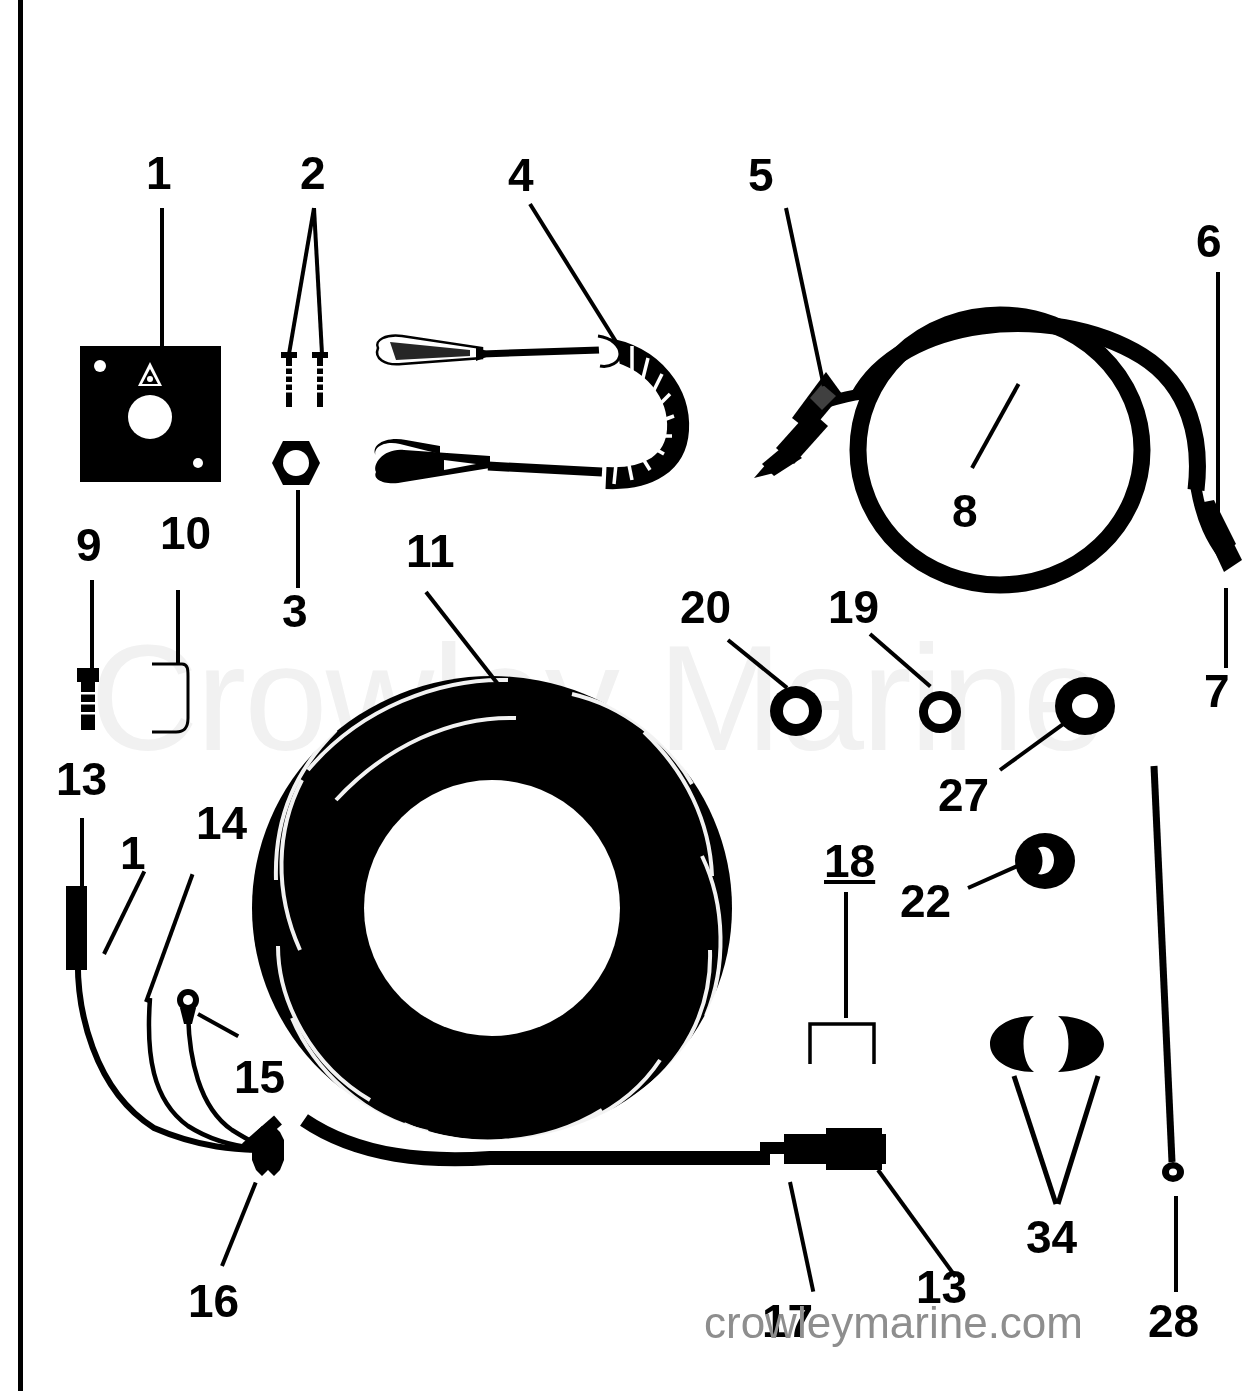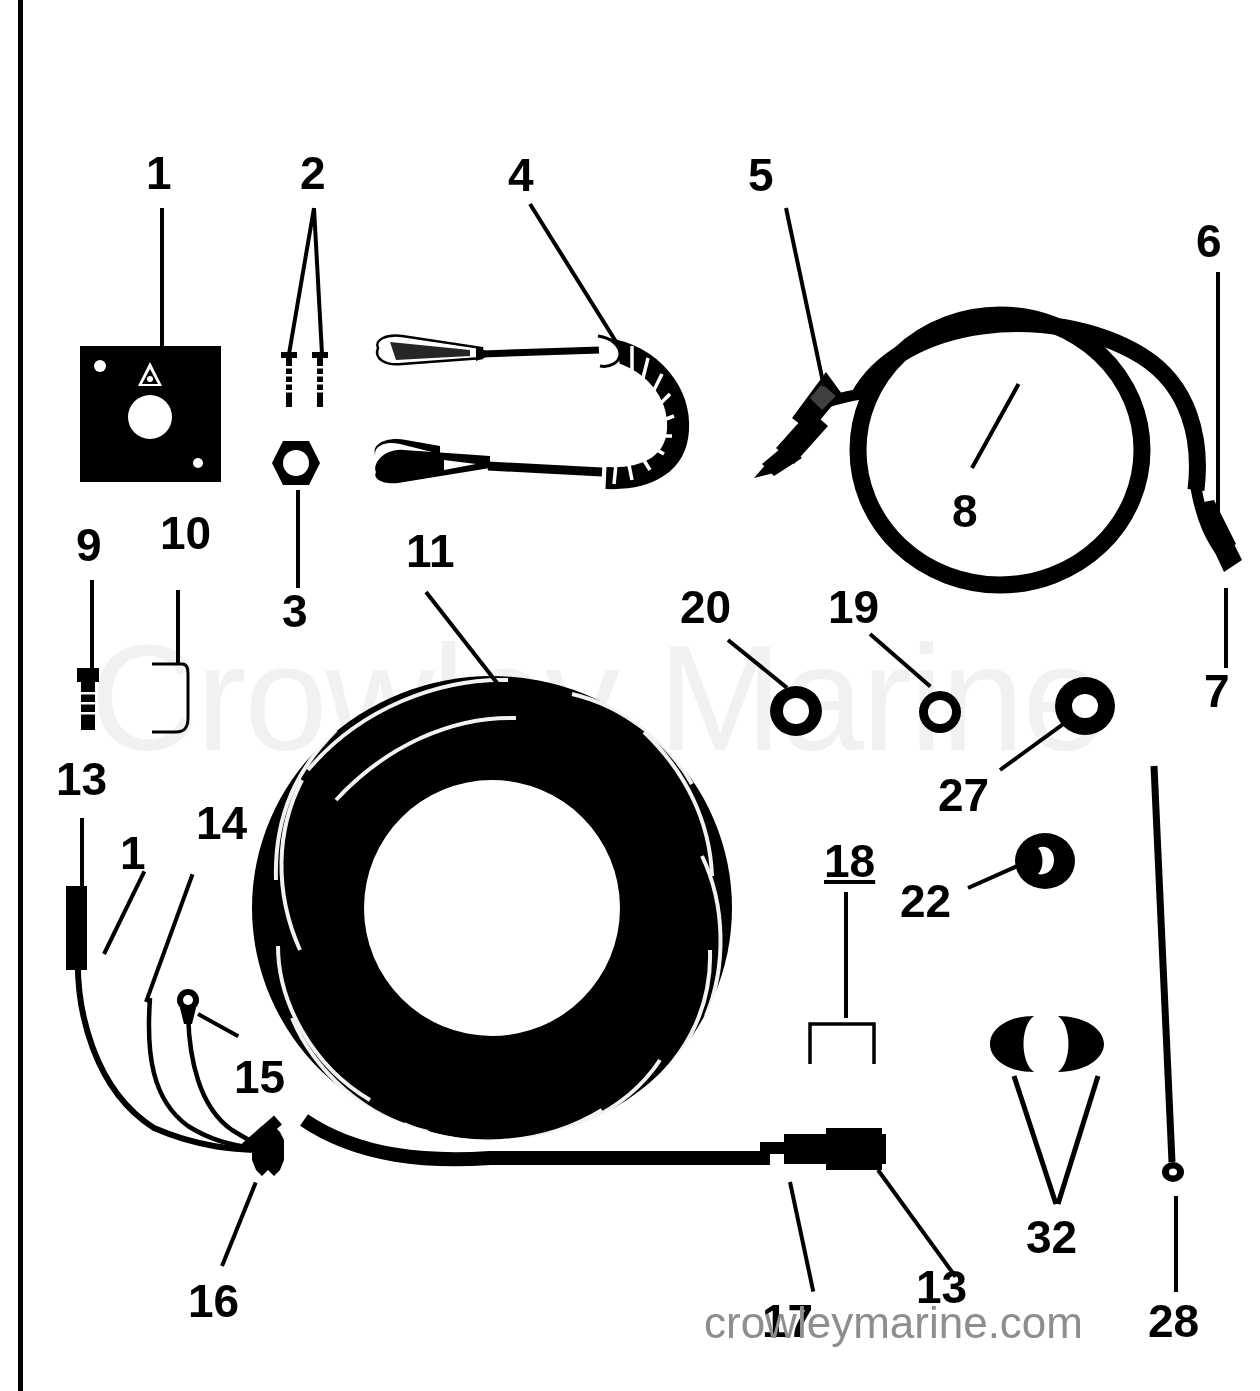--- a/index.html
+++ b/index.html
@@ -336,21 +336,21 @@
       <path d="M44 4 C16 4 0 18 0 32 C0 46 16 60 44 60 C30 50 30 14 44 4 Z" fill="#000"></path>
       <path d="M68 4 C96 4 114 18 114 32 C114 46 96 60 68 60 C82 50 82 14 68 4 Z" fill="#000"></path>
     </svg>
   </div>
   <div class="shape" style="left:1008px;top:1076px;width:96px;height:132px;">
     <svg width="96" height="132" viewBox="0 0 96 132">
       <path d="M6 0 L48 128" stroke="#000" stroke-width="5" fill="none"></path>
       <path d="M90 0 L50 128" stroke="#000" stroke-width="5" fill="none"></path>
     </svg>
   </div>
-  <div class="num" style="left:1026px;top:1214px;">32</div>
+  <div class="num" style="left:1026px;top:1214px;">34</div>
 
   <div class="shape" style="left:1150px;top:766px;width:40px;height:424px;">
     <svg width="40" height="424" viewBox="0 0 40 424">
       <path d="M4 0 L22 396" stroke="#000" stroke-width="7" fill="none"></path>
       <ellipse cx="23" cy="406" rx="11" ry="10" fill="#000"></ellipse>
       <ellipse cx="23" cy="406" rx="4" ry="3.5" fill="#fff"></ellipse>
     </svg>
   </div>
   <div class="lead" style="left:1174px;top:1196px;width:4px;height:96px;"></div>
   <div class="num" style="left:1148px;top:1298px;">28</div>

